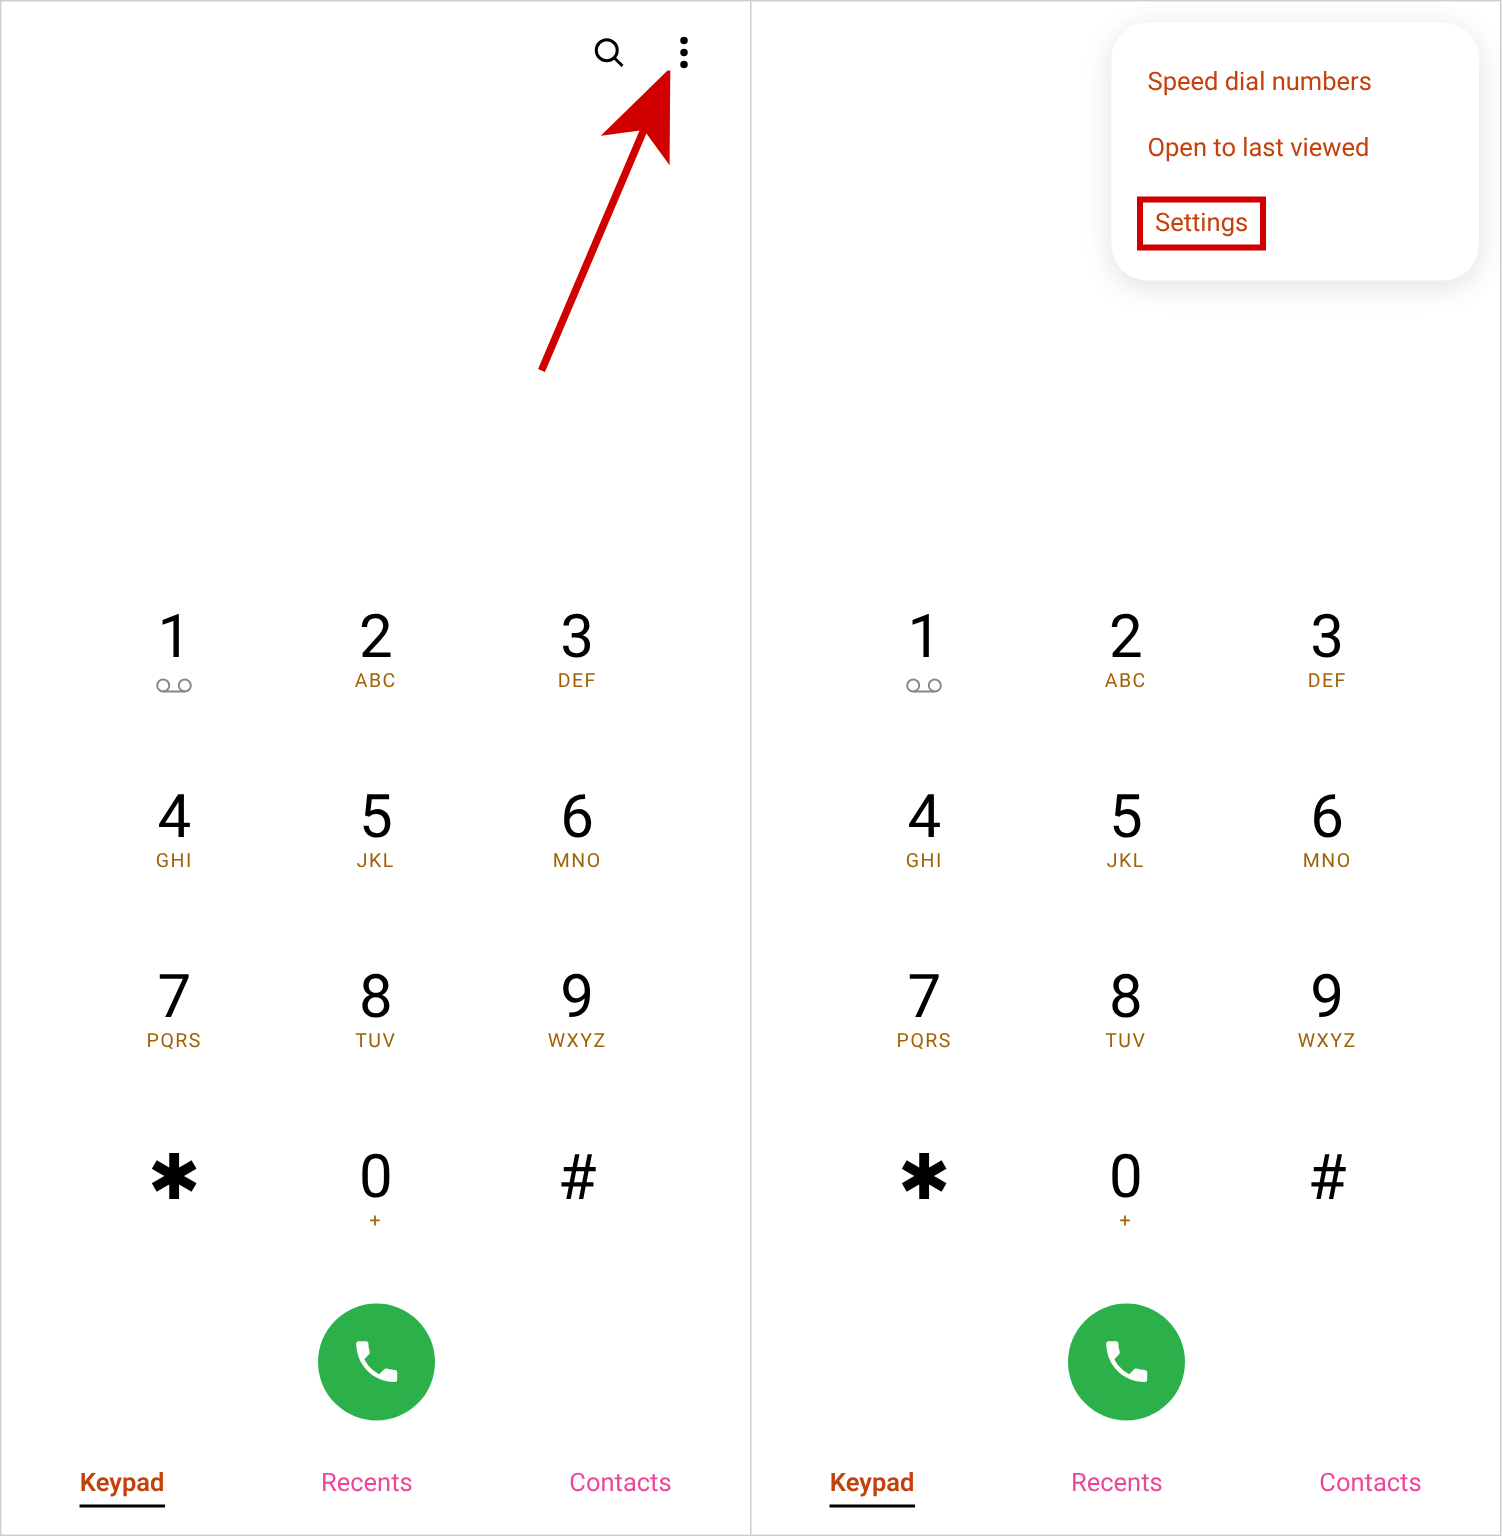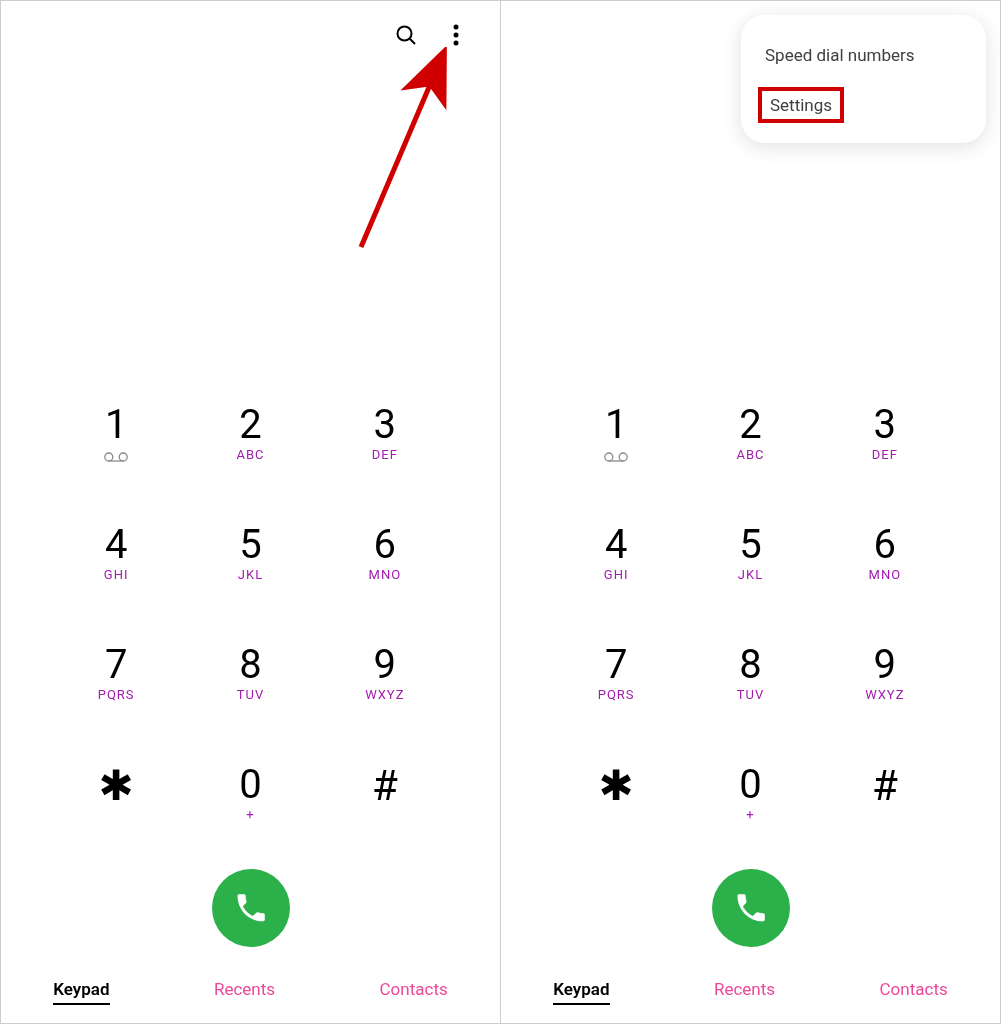--- a/index.html
+++ b/index.html
@@ -61,21 +61,21 @@
     height: 90px;
   }
   .key .digit {
     font-size: 40px;
     font-weight: 400;
     color: #000;
     line-height: 1;
   }
   .key .sub {
     font-size: 13px;
-    color: #a21caf;
+    color: #a16207;
     letter-spacing: 1px;
     margin-top: 2px;
     height: 16px;
   }
   .key .big-sym {
     font-size: 42px;
     font-weight: 400;
     color: #000;
   }
   .vm-icon {
@@ -104,38 +104,38 @@
     justify-content: space-around;
     padding: 12px 0 18px 0;
   }
   .tab {
     font-size: 17px;
     color: #ec4899;
     cursor: pointer;
     padding-bottom: 4px;
   }
   .tab.active {
-    color: #000000;
+    color: #c2410c;
     font-weight: 600;
     border-bottom: 2.5px solid #000;
   }
   .menu-popup {
     position: absolute;
     top: 14px;
     right: 14px;
     width: 245px;
     background: #fff;
     border-radius: 24px;
     box-shadow: 0 4px 20px rgba(0,0,0,0.12);
     padding: 18px 0;
     z-index: 10;
   }
   .menu-item {
     font-size: 17px;
-    color: #404040;
+    color: #c2410c;
     padding: 12px 24px;
     cursor: pointer;
   }
   .highlight-box {
     border: 4px solid #d10000;
     display: inline-block;
     padding: 4px 8px;
     margin-left: 17px;
     margin-top: 10px;
     margin-bottom: 2px;
@@ -241,20 +241,21 @@
     <div class="tab active">Keypad</div>
     <div class="tab">Recents</div>
     <div class="tab">Contacts</div>
   </div>
 </div>
 
 <div class="phone">
 
   <div class="menu-popup">
     <div class="menu-item">Speed dial numbers</div>
+    <div class="menu-item">Open to last viewed</div>
     <div class="highlight-box">
       <span class="menu-item" style="padding:0;">Settings</span>
     </div>
   </div>
 
   <div class="spacer"></div>
 
   <div class="keypad-grid">
     <div class="key">
       <span class="digit">1</span>

